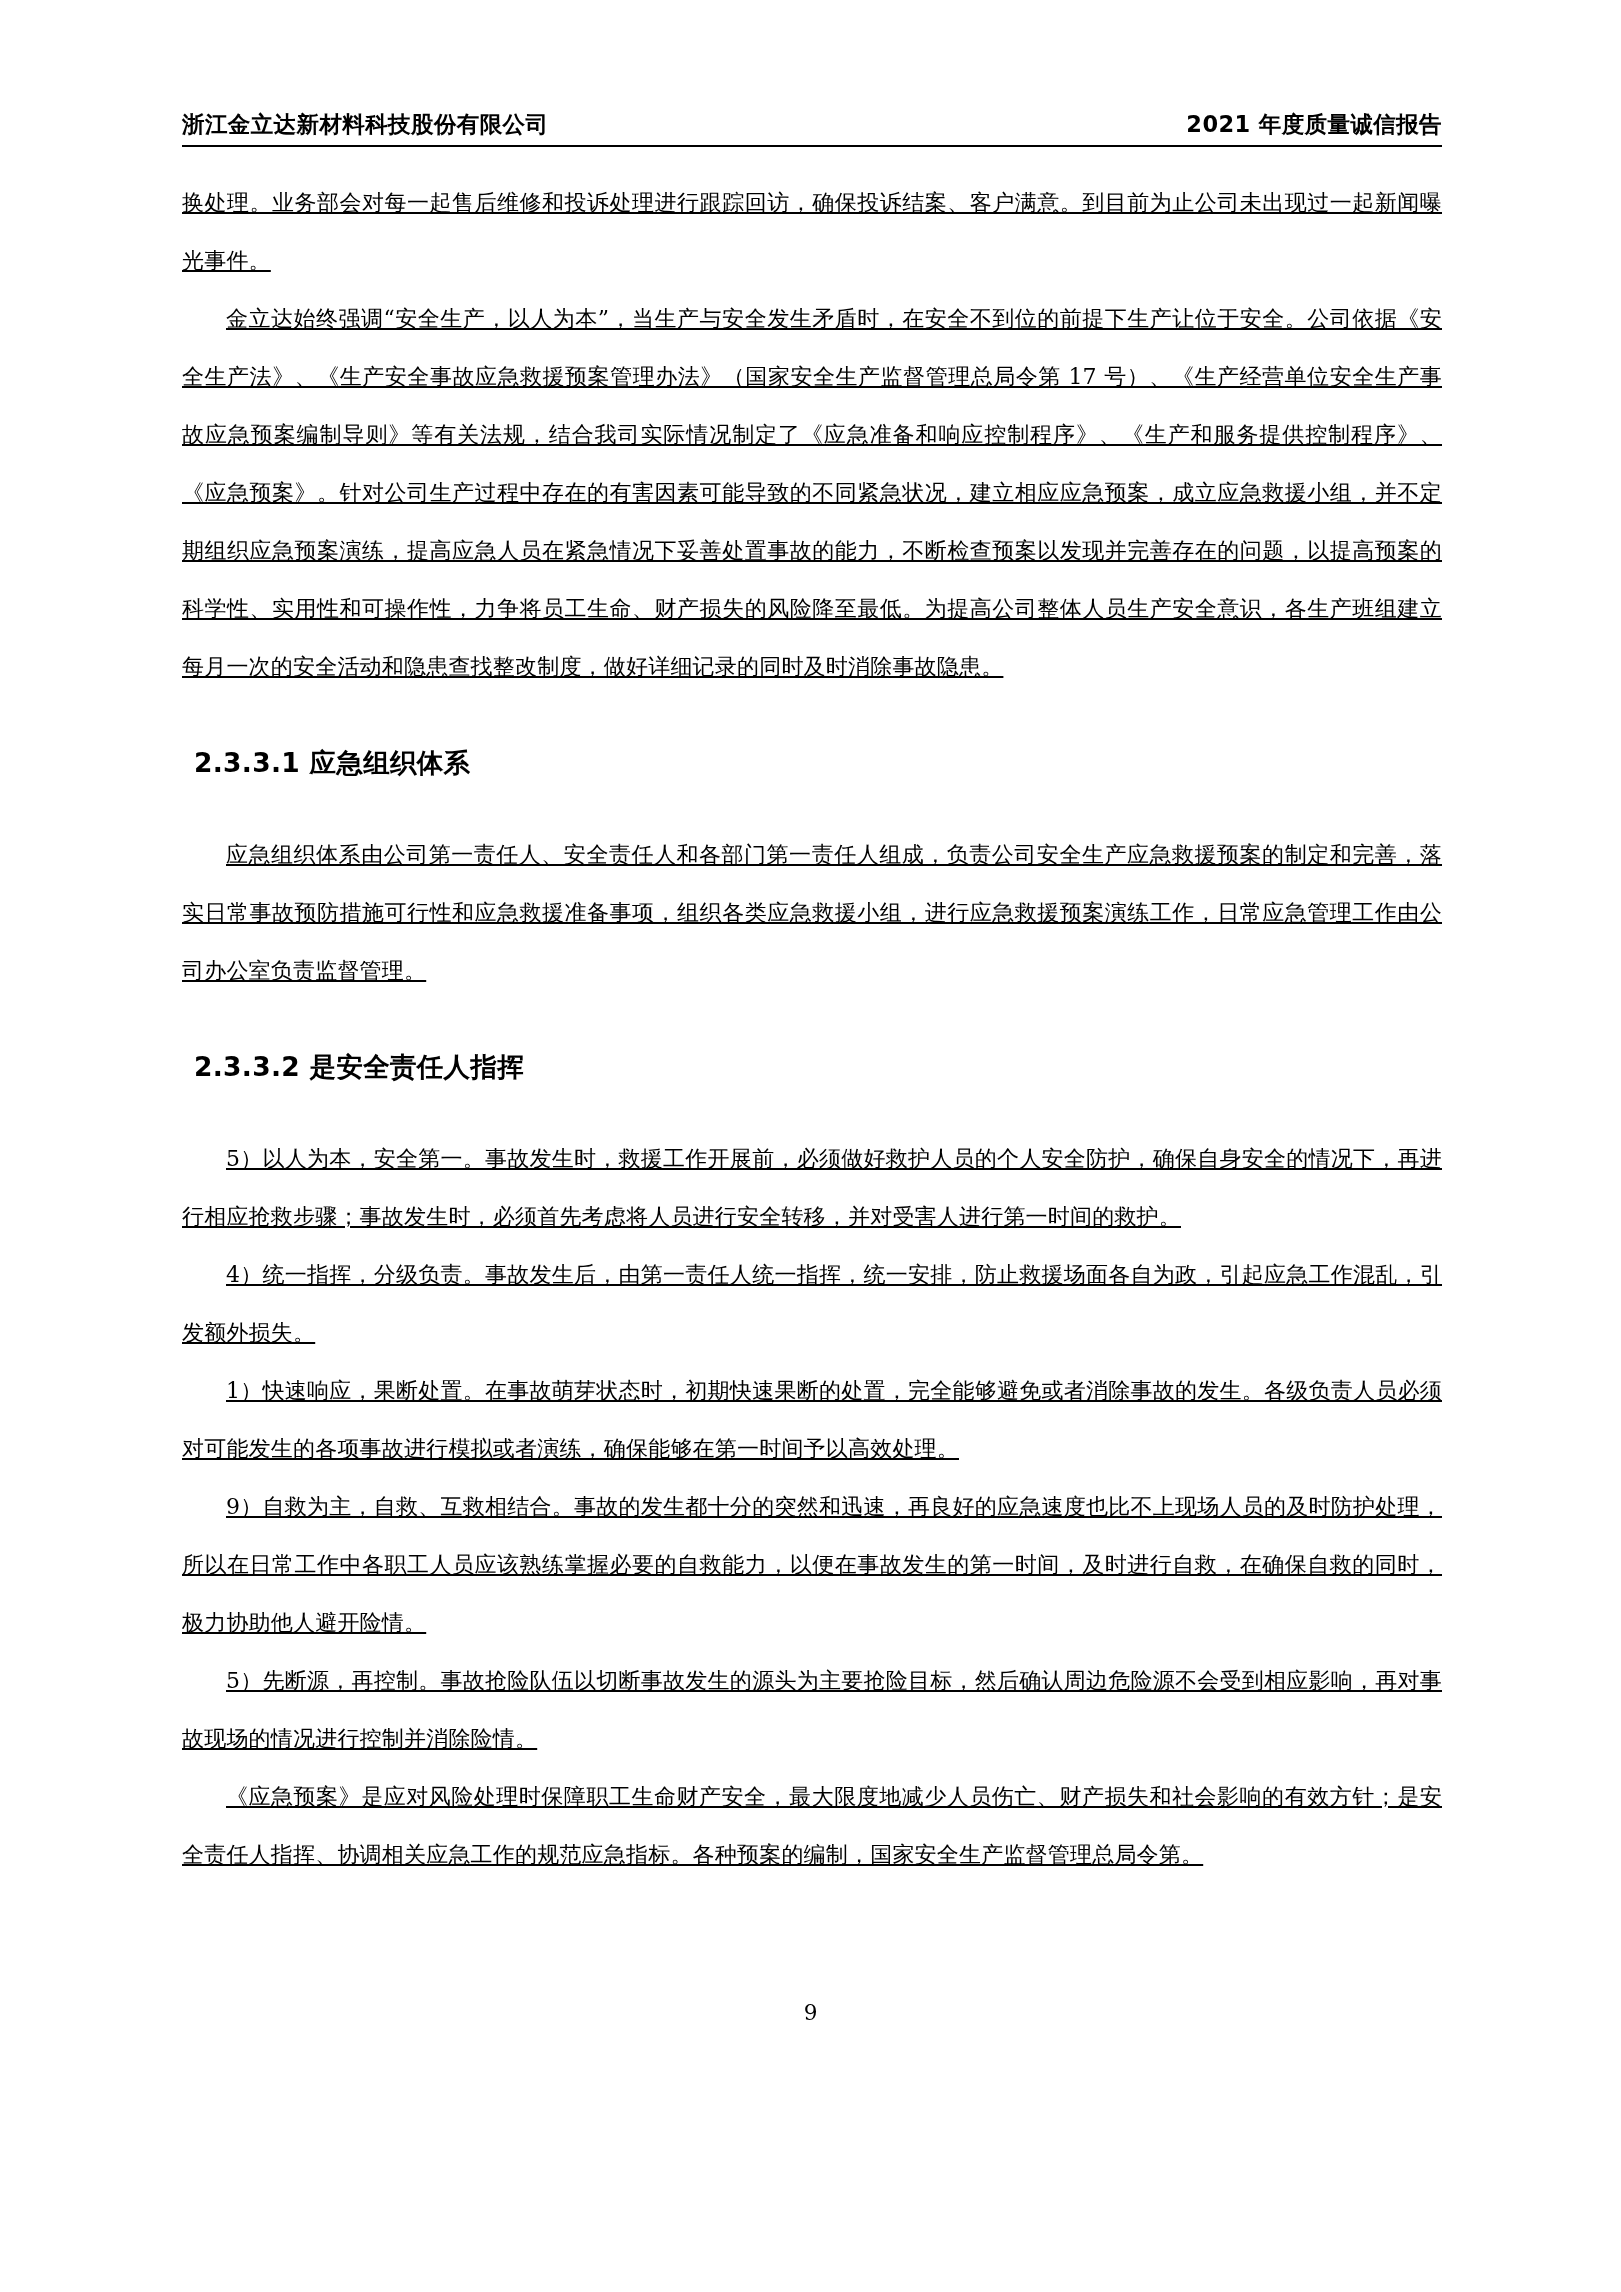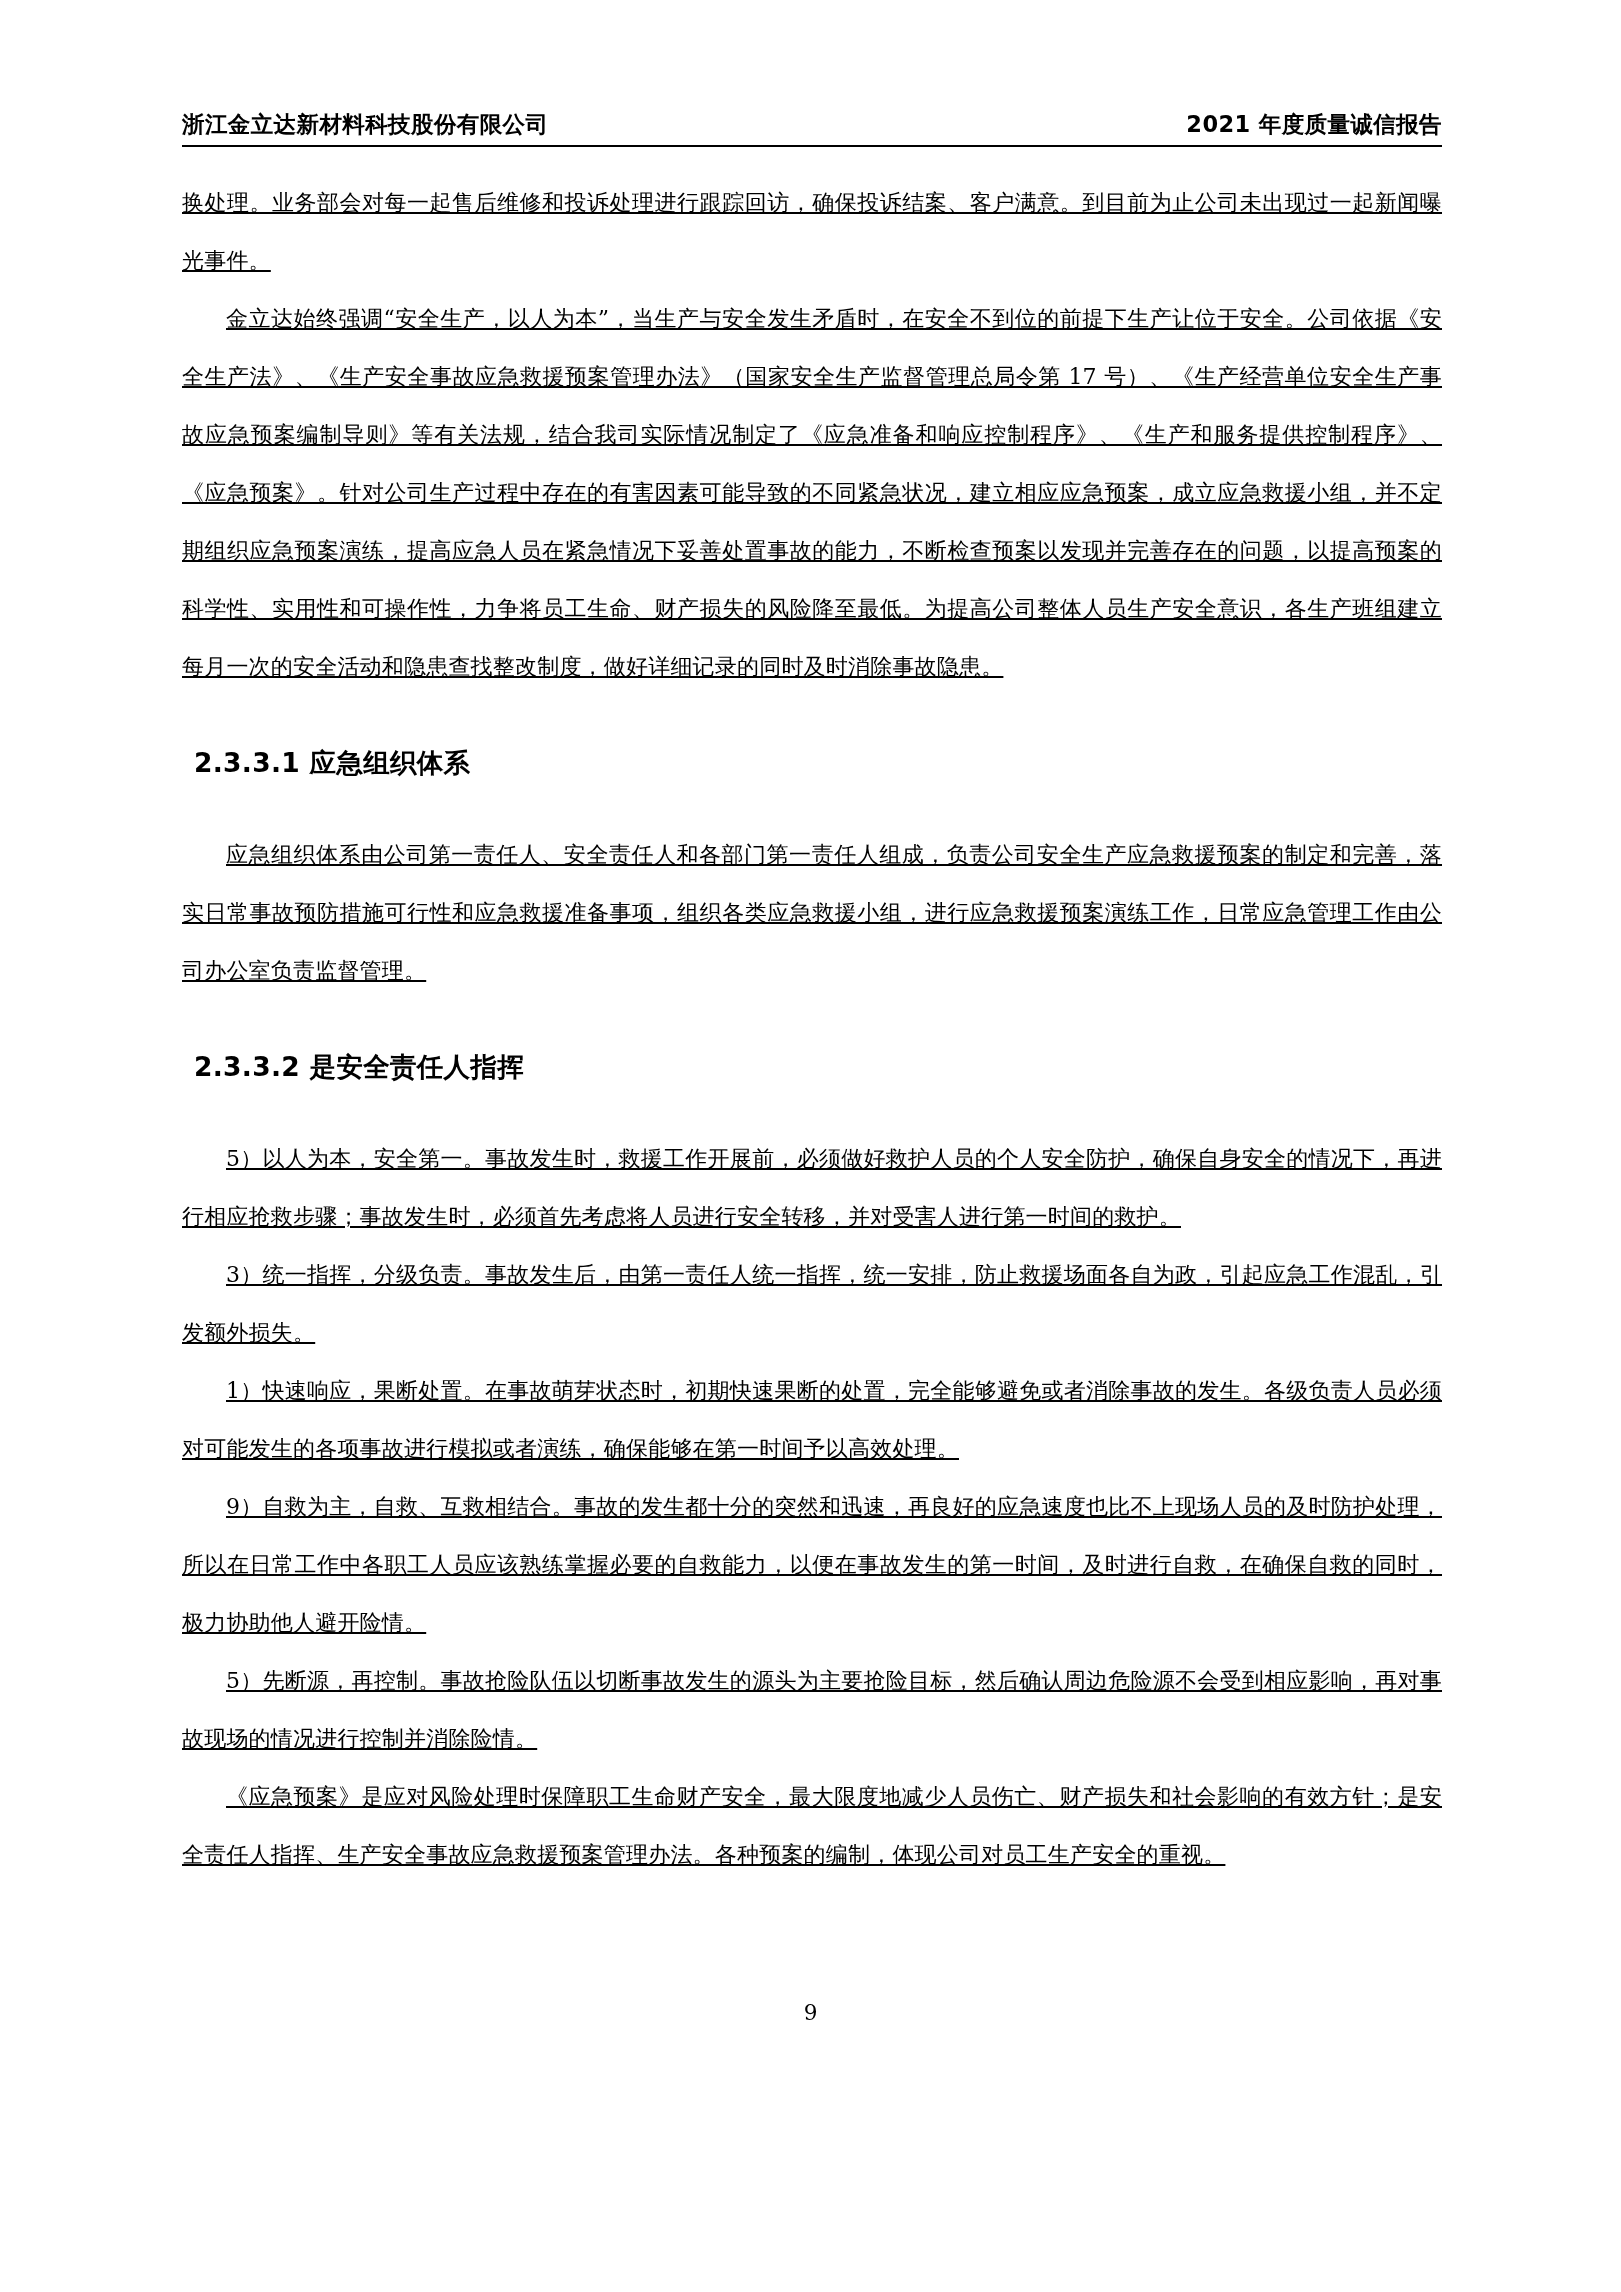--- a/index.html
+++ b/index.html
@@ -111,25 +111,25 @@
     <h3 class="heading">2.3.3.1 应急组织体系</h3>
     <div class="gap-head-after"></div>
 
     <p class="body indent">应急组织体系由公司第一责任人、安全责任人和各部门第一责任人组成，负责公司安全生产应急救援预案的制定和完善，落实日常事故预防措施可行性和应急救援准备事项，组织各类应急救援小组，进行应急救援预案演练工作，日常应急管理工作由公司办公室负责监督管理。</p>
 
     <div class="gap-head-before"></div>
     <h3 class="heading">2.3.3.2 是安全责任人指挥</h3>
     <div class="gap-head-after"></div>
 
     <p class="body indent">5）以人为本，安全第一。事故发生时，救援工作开展前，必须做好救护人员的个人安全防护，确保自身安全的情况下，再进行相应抢救步骤；事故发生时，必须首先考虑将人员进行安全转移，并对受害人进行第一时间的救护。</p>
-    <p class="body indent">3）统一指挥，分级负责。事故发生后，由第一责任人统一指挥，统一安排，防止救援场面各自为政，引起应急工作混乱，引发额外损失。</p>
+    <p class="body indent">4）统一指挥，分级负责。事故发生后，由第一责任人统一指挥，统一安排，防止救援场面各自为政，引起应急工作混乱，引发额外损失。</p>
     <p class="body indent">1）快速响应，果断处置。在事故萌芽状态时，初期快速果断的处置，完全能够避免或者消除事故的发生。各级负责人员必须对可能发生的各项事故进行模拟或者演练，确保能够在第一时间予以高效处理。</p>
     <p class="body indent">9）自救为主，自救、互救相结合。事故的发生都十分的突然和迅速，再良好的应急速度也比不上现场人员的及时防护处理，所以在日常工作中各职工人员应该熟练掌握必要的自救能力，以便在事故发生的第一时间，及时进行自救，在确保自救的同时，极力协助他人避开险情。</p>
     <p class="body indent">5）先断源，再控制。事故抢险队伍以切断事故发生的源头为主要抢险目标，然后确认周边危险源不会受到相应影响，再对事故现场的情况进行控制并消除险情。</p>
 
-    <p class="body indent">《应急预案》是应对风险处理时保障职工生命财产安全，最大限度地减少人员伤亡、财产损失和社会影响的有效方针；是安全责任人指挥、生产安全事故应急救援预案管理办法。各种预案的编制，体现公司对员工生产安全的重视。</p>
+    <p class="body indent">《应急预案》是应对风险处理时保障职工生命财产安全，最大限度地减少人员伤亡、财产损失和社会影响的有效方针；是安全责任人指挥、协调相关应急工作的规范应急指标。各种预案的编制，国家安全生产监督管理总局令第。</p>
 
   </div>
 
   <div class="footer">9</div>
 
 </div>
 
 
 </body></html>

